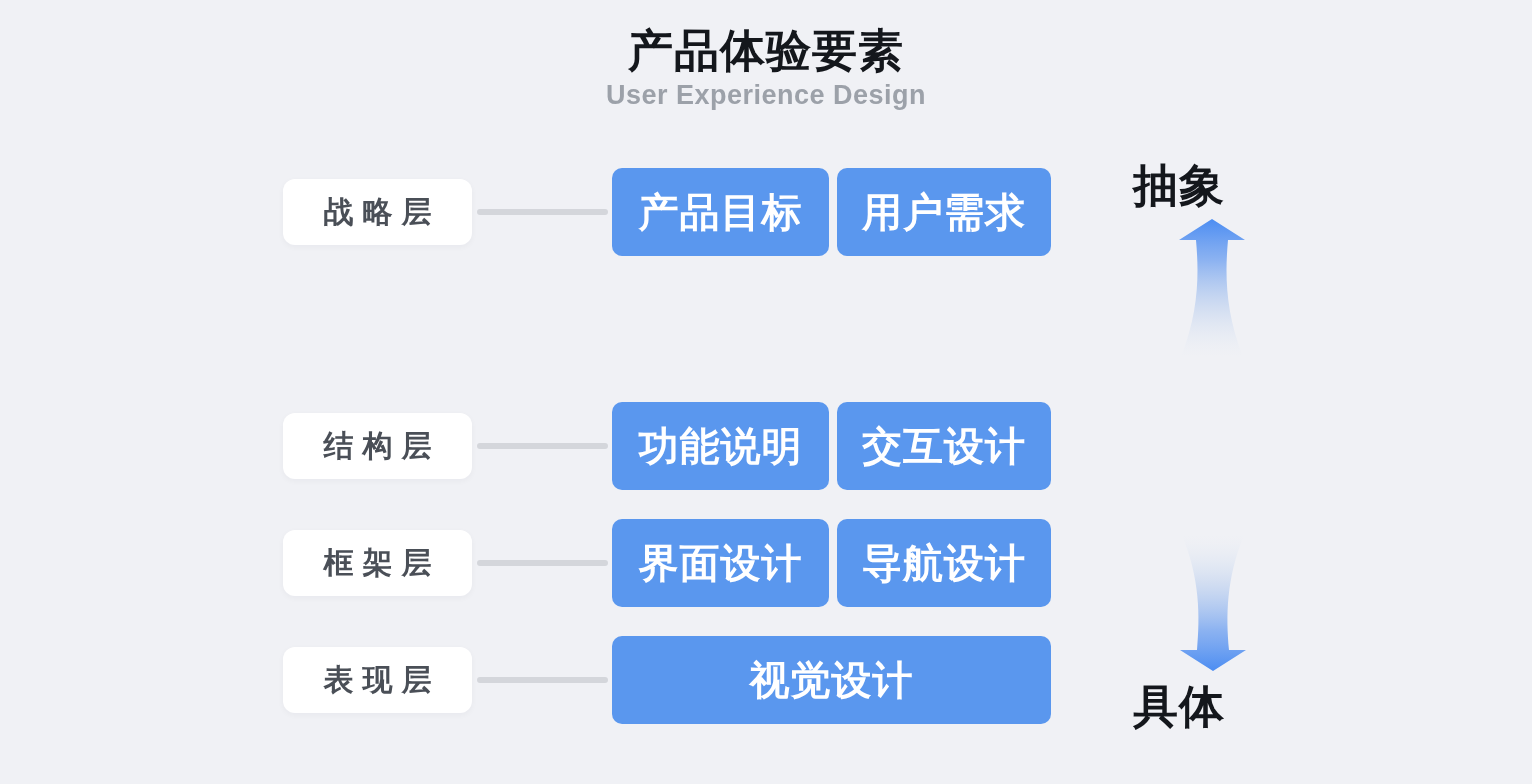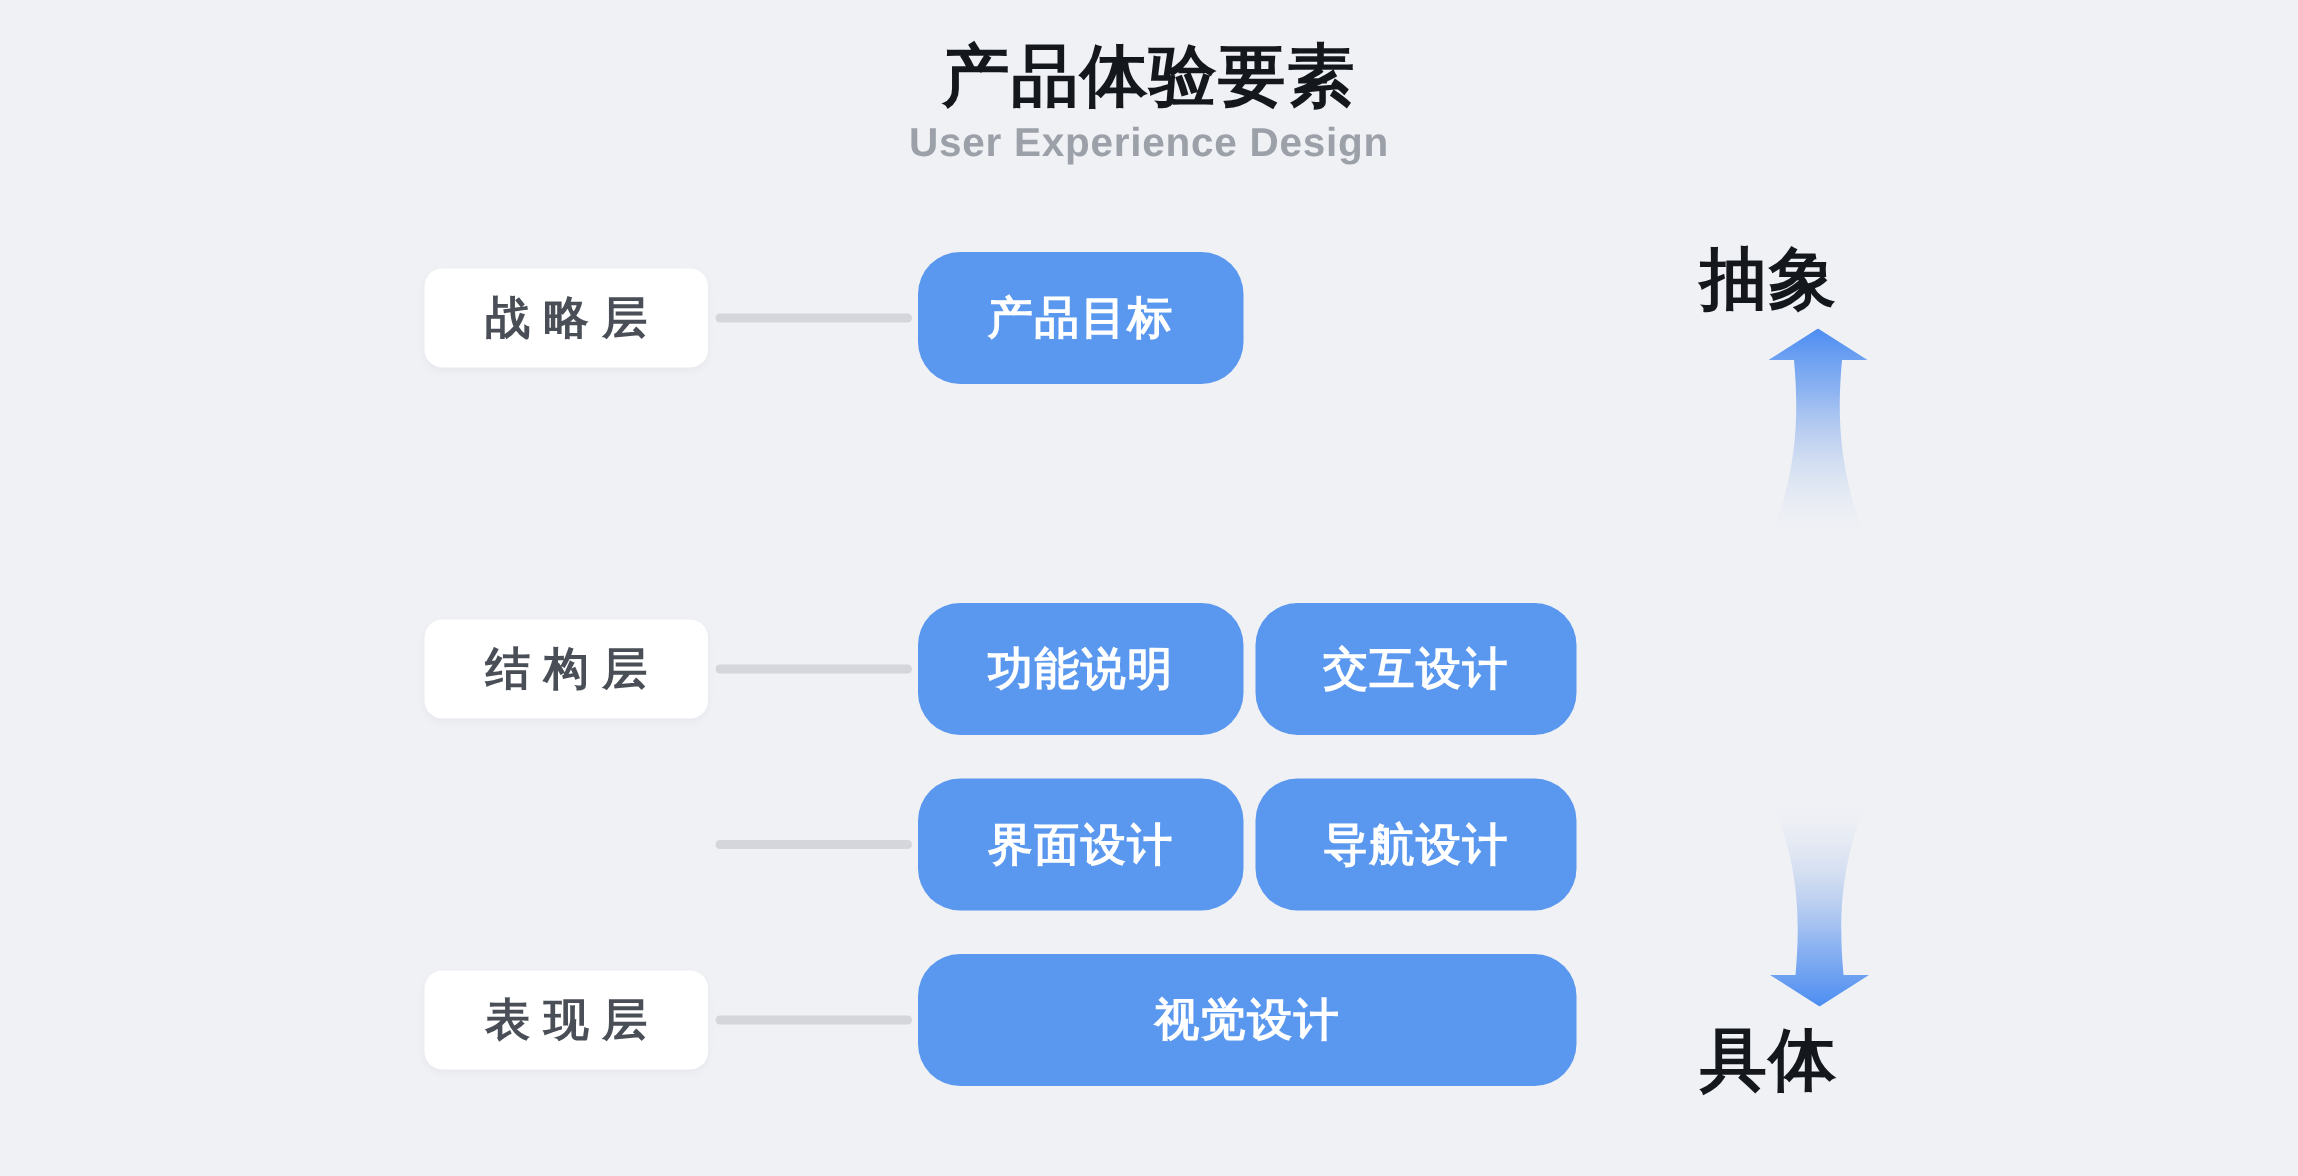--- a/index.html
+++ b/index.html
@@ -84,25 +84,25 @@
     width: 131px;
     height: 6px;
     border-radius: 3px;
     background: var(--connector, #D4D6DB);
   }
   .bluebox {
     position: absolute;
     top: 0;
     height: 88px;
     background: var(--box-blue, #5A97EE);
-    border-radius: 28px;
+    border-radius: 10px;
     display: flex;
     align-items: center;
     justify-content: center;
-    font-size: 30px;
+    font-size: 40px;
     font-weight: 700;
     letter-spacing: 1px;
     color: var(--box-text, #FFFFFF);
   }
   .col1 { left: 612px; width: 217px; }
   .col2 { left: 837px; width: 214px; }
   .wide { left: 612px; width: 439px; }
 
   
   .axis-label {
@@ -129,31 +129,33 @@
 
   <div class="header">
     <h1 class="title">产品体验要素</h1>
     <div class="subtitle">User Experience Design</div>
   </div>
 
   <div class="row row-0">
     <div class="layer-label">战略层</div>
     <div class="connector"></div>
     <div class="bluebox col1">产品目标</div>
+    <div class="bluebox col2">用户需求</div>
   </div>
 
 
   <div class="row row-2">
     <div class="layer-label">结构层</div>
     <div class="connector"></div>
     <div class="bluebox col1">功能说明</div>
     <div class="bluebox col2">交互设计</div>
   </div>
 
   <div class="row row-3">
+    <div class="layer-label">框架层</div>
     <div class="connector"></div>
     <div class="bluebox col1">界面设计</div>
     <div class="bluebox col2">导航设计</div>
   </div>
 
   <div class="row row-4">
     <div class="layer-label">表现层</div>
     <div class="connector"></div>
     <div class="bluebox wide">视觉设计</div>
   </div>

